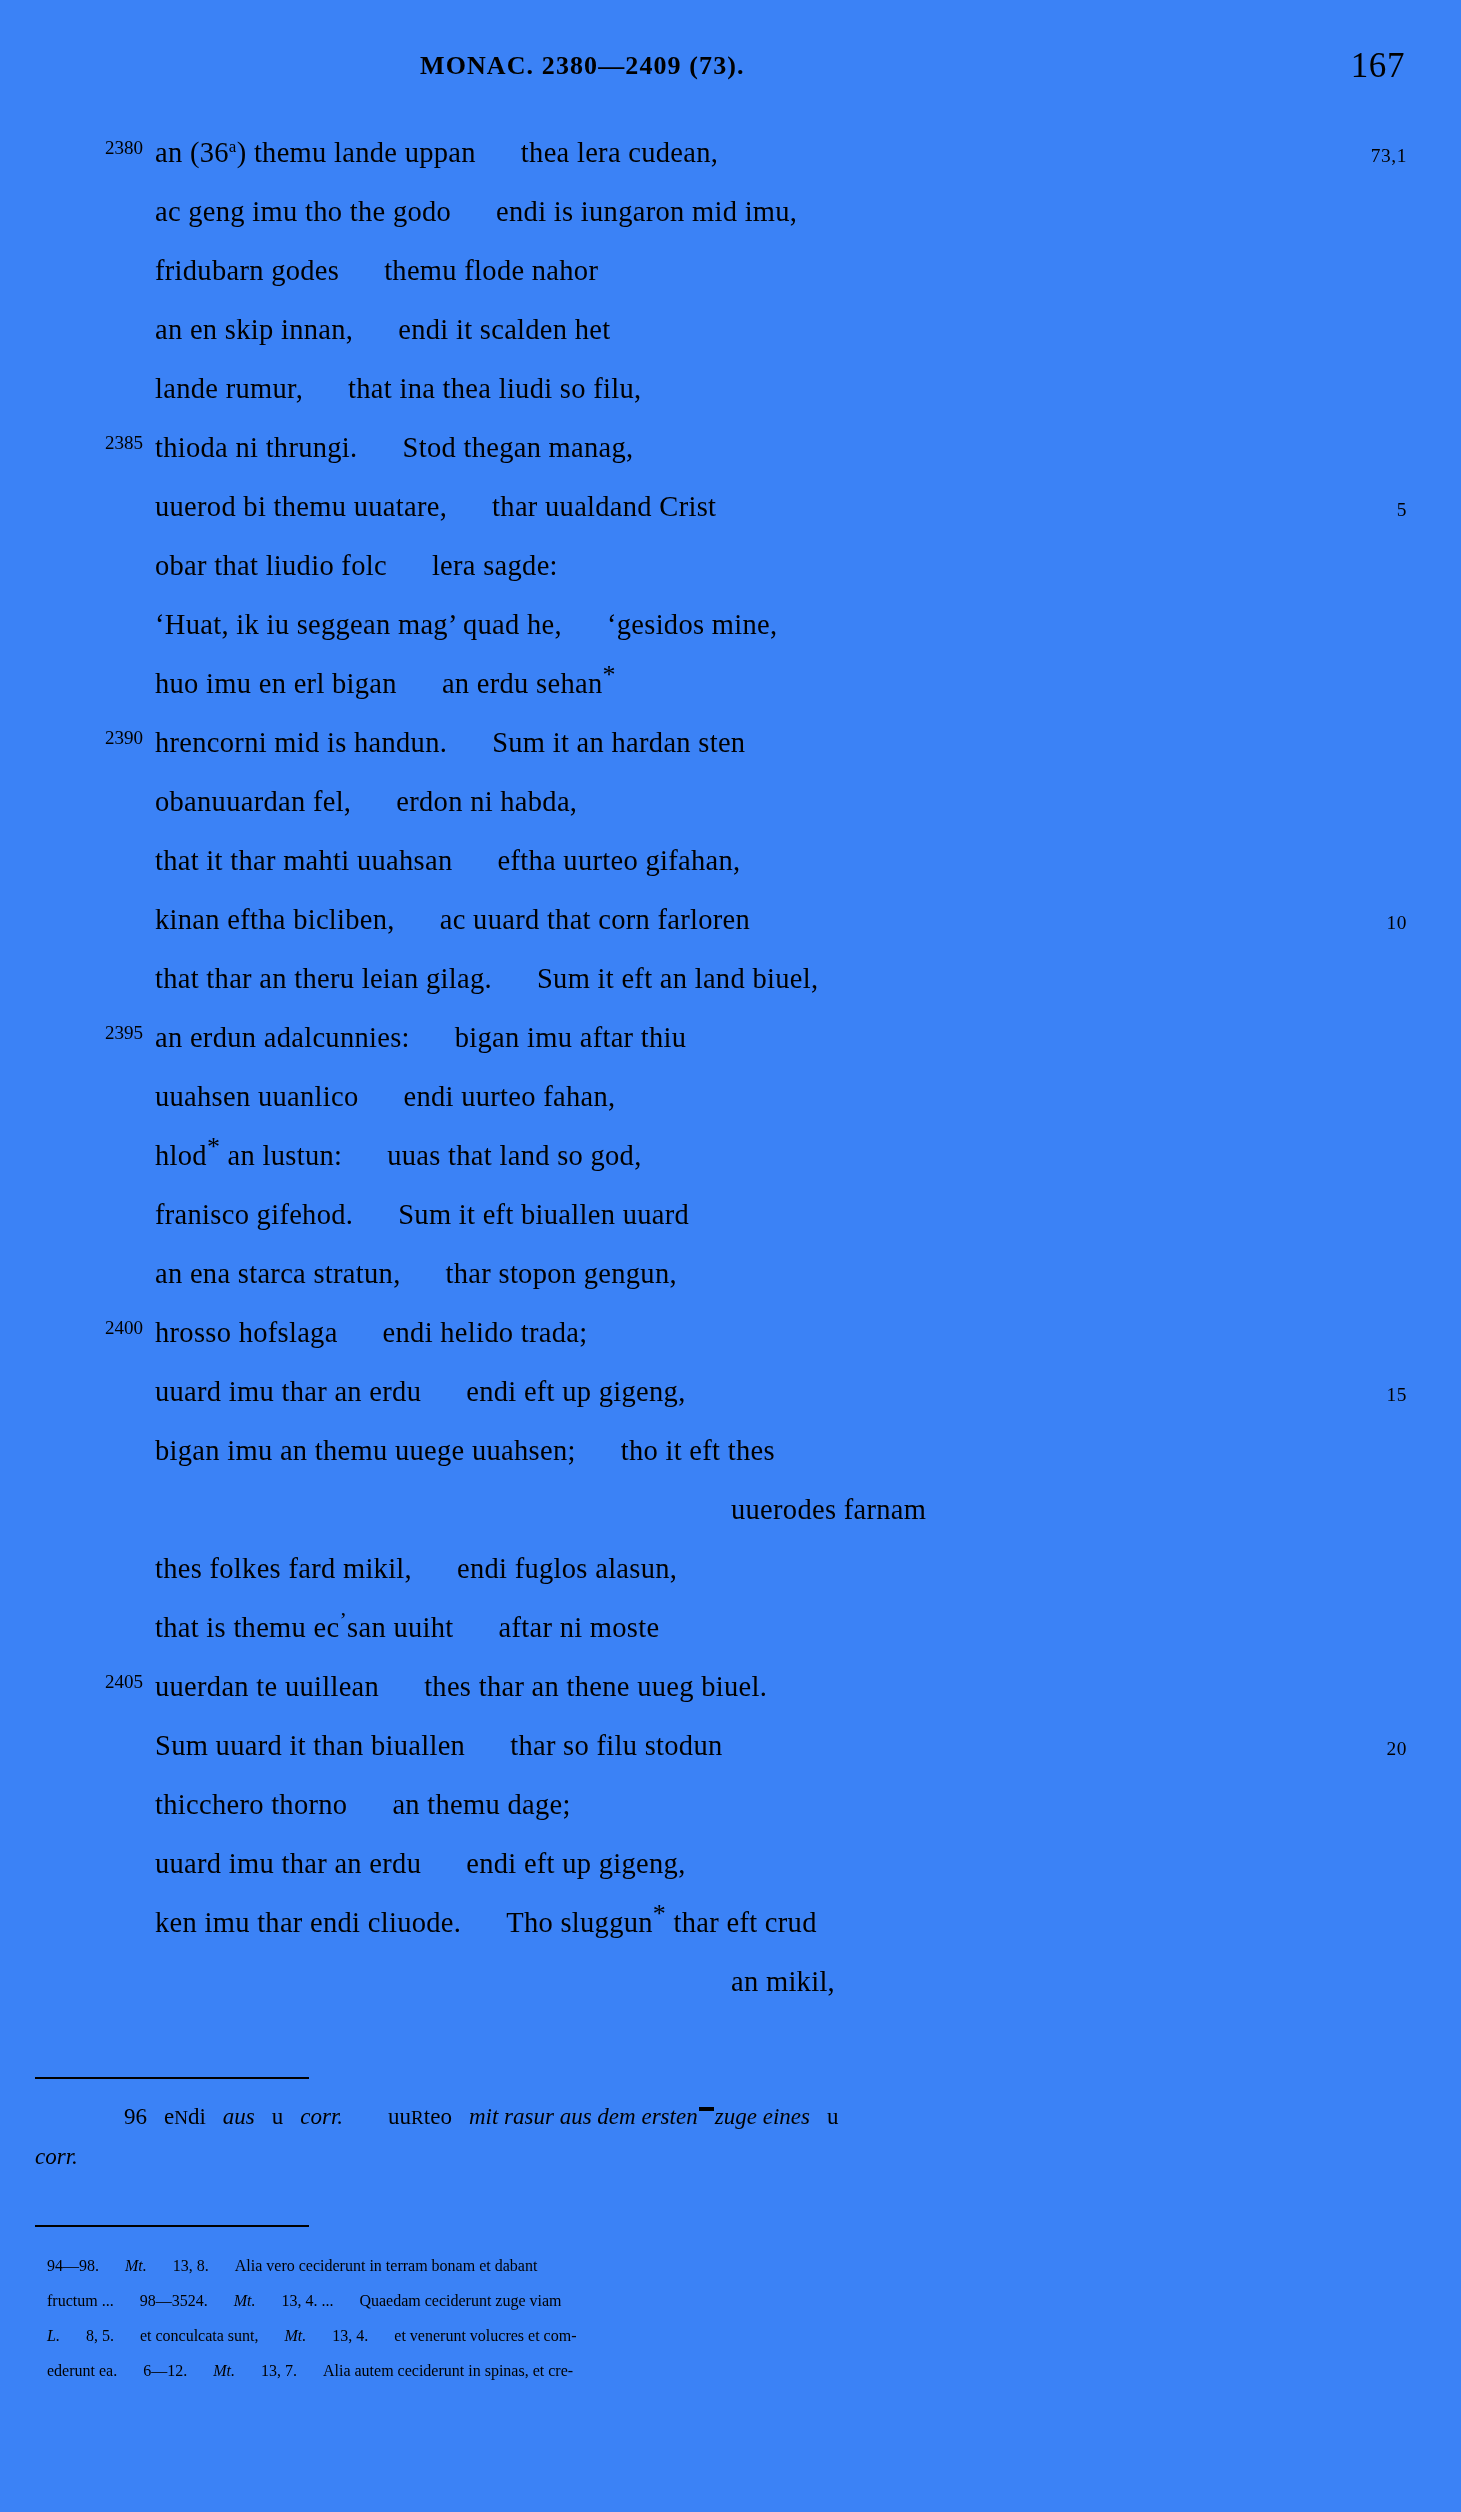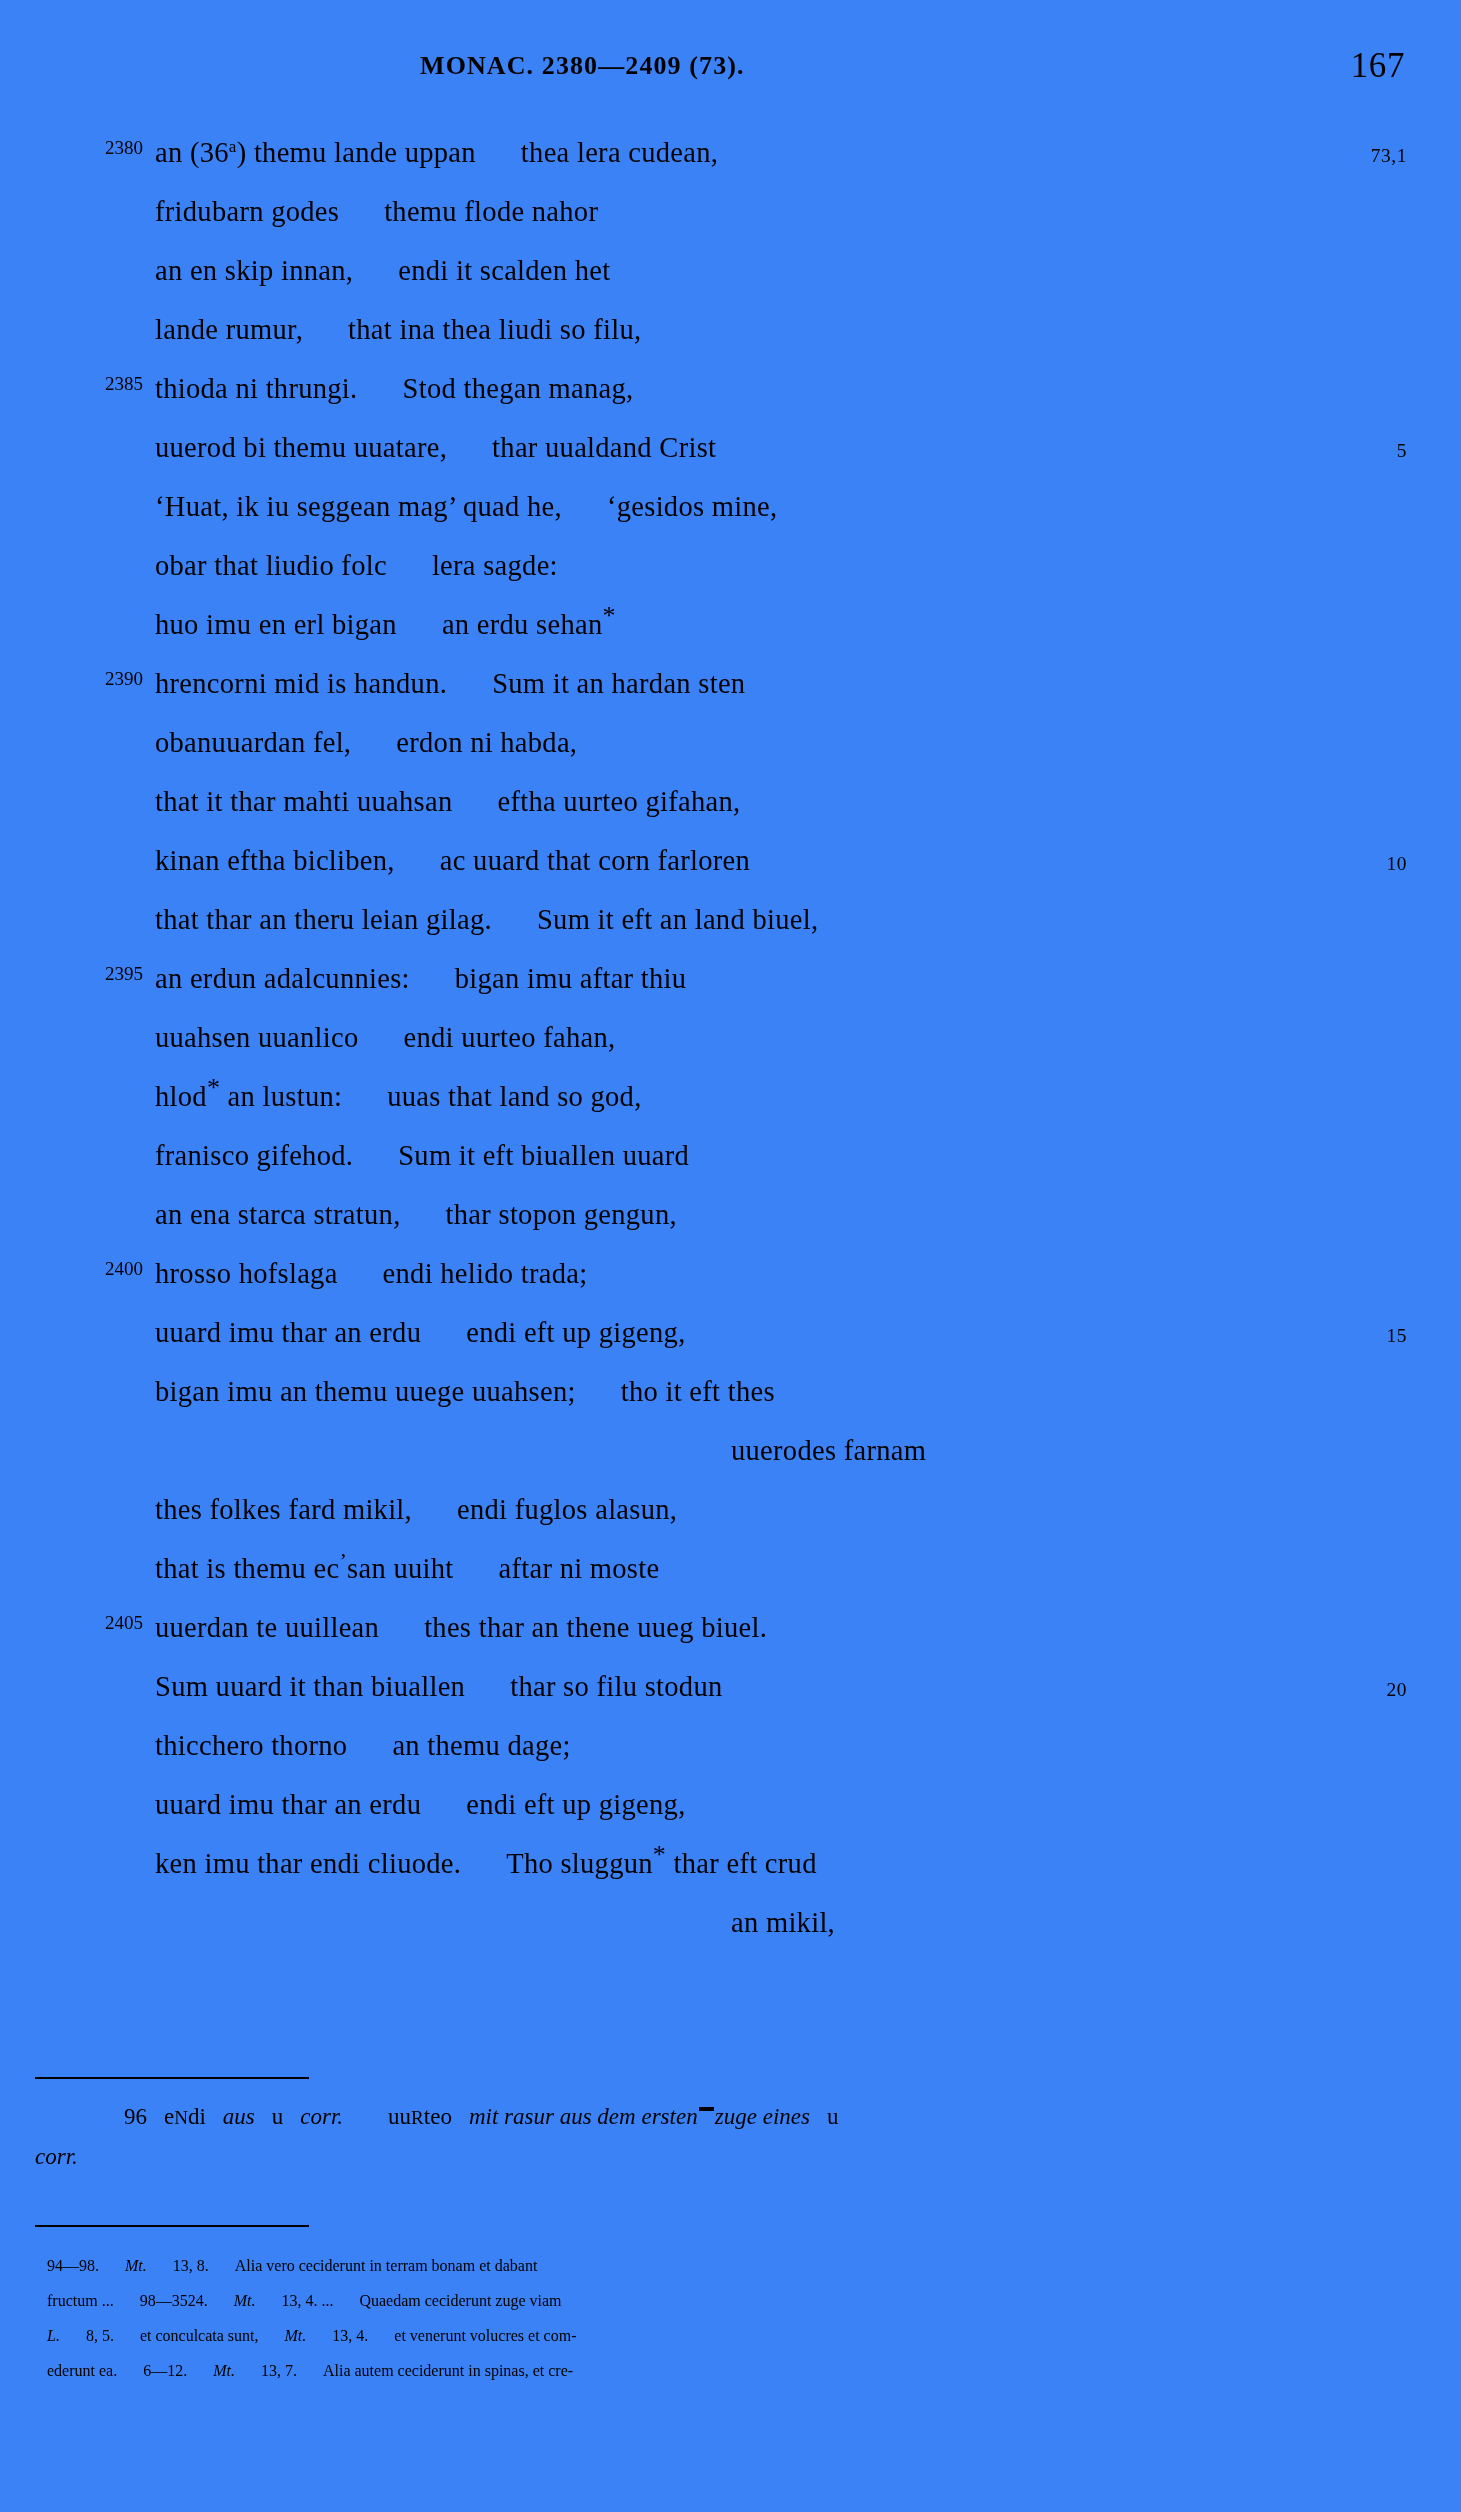--- a/index.html
+++ b/index.html
@@ -170,41 +170,44 @@
     <div class="folio">167</div>
   </div>
 
   <div class="verse-block" id="verse-block">
       <div class="verse-line">
         <span class="lineno">2380</span>
         <span class="verse-text"><span>an (36</span><span class="sup">a</span><span>) themu lande uppan</span><span class="gap-lg"></span><span>thea lera cudean,</span></span>
         <span class="marginal">73,1</span>
       </div>
       <div class="verse-line">
+        <span class="verse-text"><span>ac geng imu tho the godo</span><span class="gap-lg"></span><span>endi is iungaron mid imu,</span></span>
+      </div>
+      <div class="verse-line">
         <span class="verse-text"><span>fridubarn godes</span><span class="gap-lg"></span><span>themu flode nahor</span></span>
       </div>
       <div class="verse-line">
         <span class="verse-text"><span>an en skip innan,</span><span class="gap-lg"></span><span>endi it scalden het</span></span>
       </div>
       <div class="verse-line">
         <span class="verse-text"><span>lande rumur,</span><span class="gap-lg"></span><span>that ina thea liudi so filu,</span></span>
       </div>
       <div class="verse-line">
         <span class="lineno">2385</span>
         <span class="verse-text"><span>thioda ni thrungi.</span><span class="gap-lg"></span><span>Stod thegan manag,</span></span>
       </div>
       <div class="verse-line">
         <span class="verse-text"><span>uuerod bi themu uuatare,</span><span class="gap-lg"></span><span>thar uualdand Crist</span></span>
         <span class="marginal">5</span>
       </div>
       <div class="verse-line">
+        <span class="verse-text"><span>obar that liudio folc</span><span class="gap-lg"></span><span>lera sagde:</span></span>
+      </div>
+      <div class="verse-line">
         <span class="verse-text"><span>‘Huat, ik iu seggean mag’ quad he,</span><span class="gap-lg"></span><span>‘gesidos mine,</span></span>
-      </div>
-      <div class="verse-line">
-        <span class="verse-text"><span>obar that liudio folc</span><span class="gap-lg"></span><span>lera sagde:</span></span>
       </div>
       <div class="verse-line">
         <span class="verse-text"><span>huo imu en erl bigan</span><span class="gap-lg"></span><span>an erdu sehan</span><span class="ast">*</span></span>
       </div>
       <div class="verse-line">
         <span class="lineno">2390</span>
         <span class="verse-text"><span>hrencorni mid is handun.</span><span class="gap-lg"></span><span>Sum it an hardan sten</span></span>
       </div>
       <div class="verse-line">
         <span class="verse-text"><span>obanuuardan fel,</span><span class="gap-lg"></span><span>erdon ni habda,</span></span>

